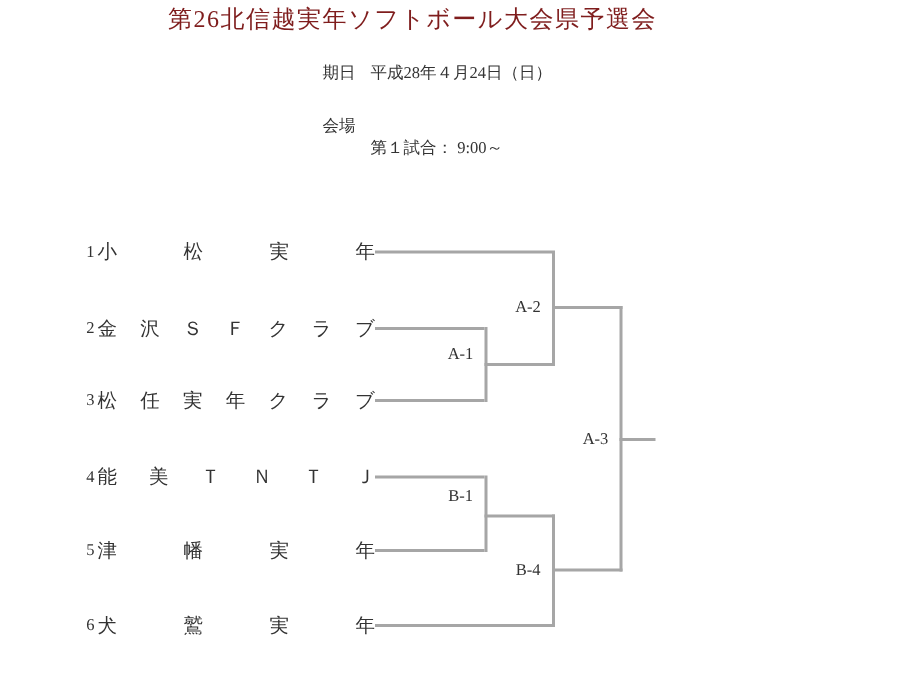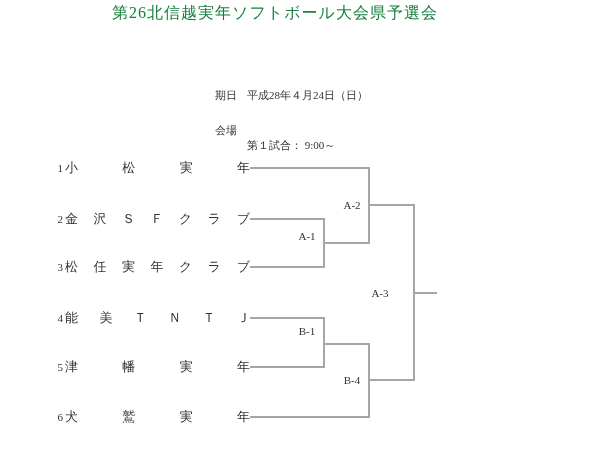--- a/index.html
+++ b/index.html
@@ -13,29 +13,28 @@
     background:#ffffff;
     color:#333333;
     overflow:hidden;
   }
   .title {
     position:absolute;
     left:0; top:3px; width:550px;
     text-align:center;
     font-size:16px;
     letter-spacing:1px;
-    color:#15803d;
+    color:#7f1d1d;
     white-space:nowrap;
   }
   .info-label, .info-value {
     position:absolute;
     font-size:11px;
     line-height:14px;
     white-space:nowrap;
-    margin-top:46px;
   }
   .info-label { left:215px; }
   .info-value { left:247px;text-align:center; }
   .team-row { position:absolute; left:50px; width:200px; height:18px; }
   .seed {
     position:absolute; left:0; top:2px; width:13px;
     text-align:right; font-size:11px; line-height:14px;
   }
   .team-name {
     position:absolute; left:15px; top:0; width:185px;
@@ -140,17 +139,17 @@
   <div class="h" style="left:368px; top:204px; width:47px"></div>
   <div class="v" style="left:323px; top:317px; height:51px"></div>
   <div class="h" style="left:323px; top:343px; width:47px"></div>
   <div class="v" style="left:368px; top:343px; height:75px"></div>
   <div class="h" style="left:368px; top:379px; width:47px"></div>
   <div class="v" style="left:413px; top:204px; height:177px"></div>
   <div class="h" style="left:413px; top:292px; width:24px"></div>
 
   <div class="match-label" style="left:293px; top:229px">A-1</div>
   <div class="match-label" style="left:338px; top:198px">A-2</div>
-  <div class="match-label" style="left:366px; top:286px">A-3</div>
+  <div class="match-label" style="left:383px; top:286px">A-3</div>
   <div class="match-label" style="left:293px; top:324px">B-1</div>
   <div class="match-label" style="left:338px; top:373px">B-4</div>
 
 </div>
 
 </body></html>

